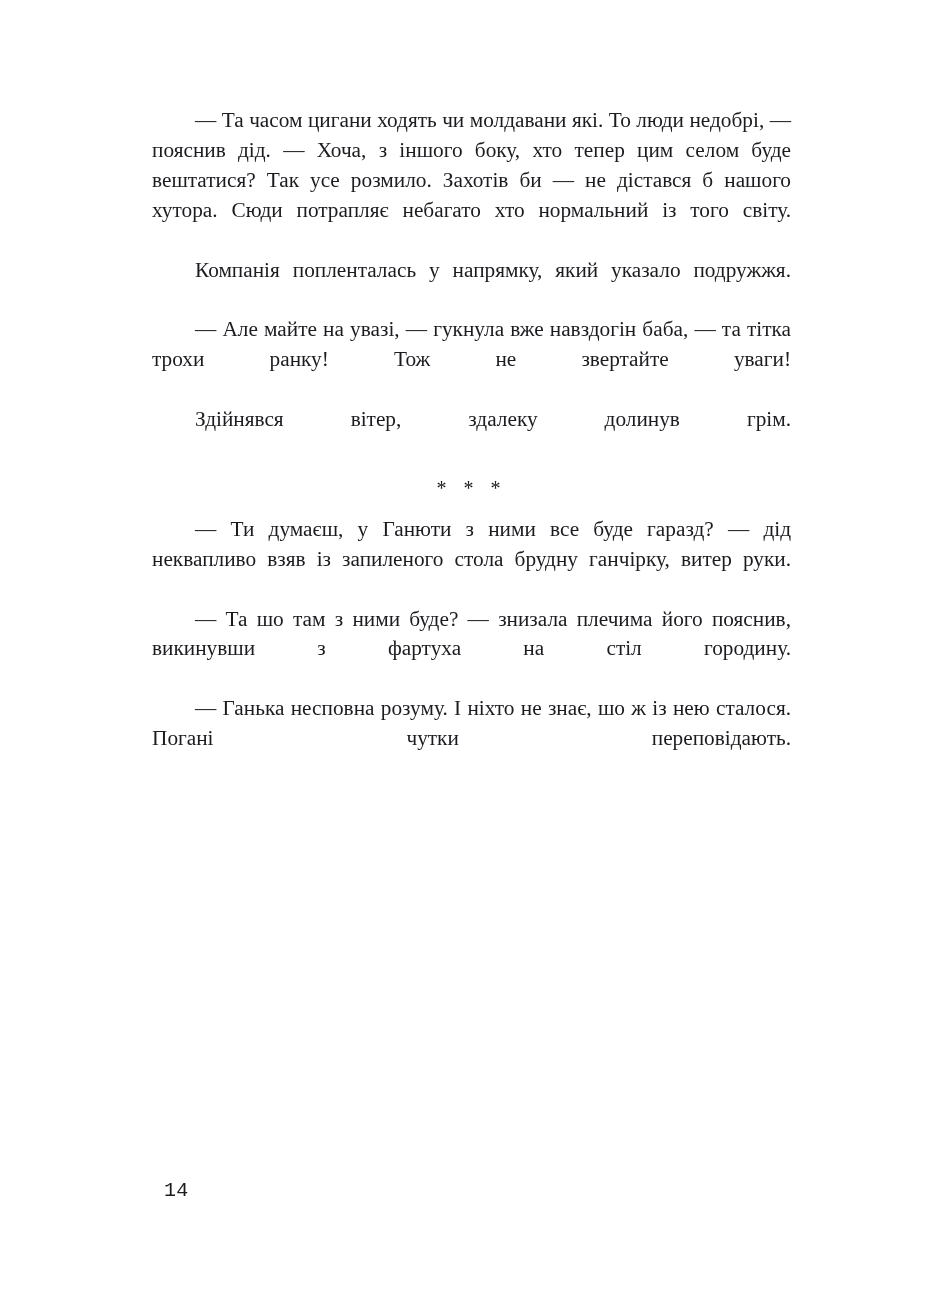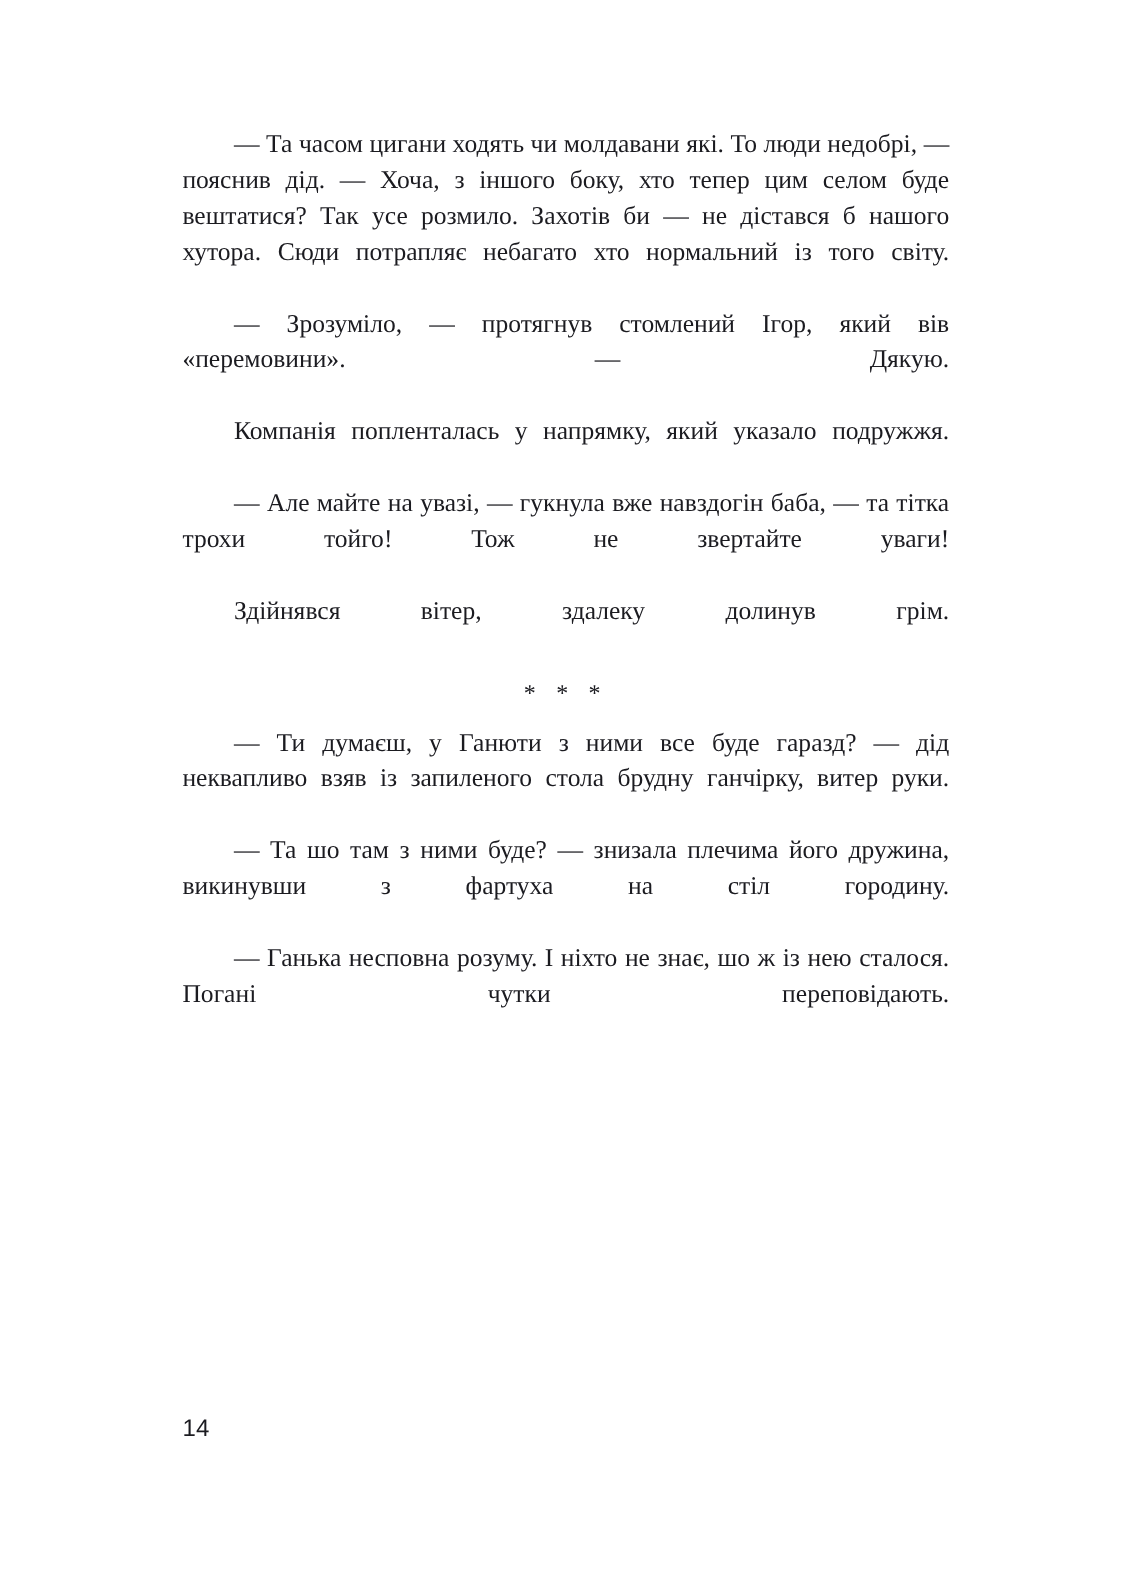--- a/index.html
+++ b/index.html
@@ -55,45 +55,44 @@
     letter-spacing: 0.30em;
     text-indent: 0;
     font-size: 20px;
     line-height: 29.9px;
     color: #1b1b20;
   }
   .scene-break::after { content: none; }
 
   .page-number {
     position: absolute;
-    left: 152px;
+    left: 164px;
     top: 1178px;
-    font-family: Liberation Sans, sans-serif;
+    font-family: Liberation Mono, monospace;
     font-size: 20px;
     line-height: 26px;
     color: #1b1b20;
     letter-spacing: 0.01em;
   }
 </style>
 </head>
 <body>
 
 <div class="page">
 
   <div class="text-column">
 
     <p class="para">— Та часом цигани ходять чи молдавани які. То люди недобрі, — пояснив дід. — Хоча, з іншого боку, хто тепер цим селом буде вештатися? Так усе розмило. Захотів би — не дістався б нашого хутора. Сюди потрапляє небагато хто нормальний із того світу.</p>
-    <p class="para">— Зрозуміло, — протягнув стомлений Ігор, який вів «перемовини». — Дякую.</p>
     <p class="para">Компанія попленталась у напрямку, який указало подружжя.</p>
-    <p class="para">— Але майте на увазі, — гукнула вже навздогін баба, — та тітка трохи тойго! Тож не звертайте уваги!</p>
+    <p class="para">— Але майте на увазі, — гукнула вже навздогін баба, — та тітка трохи ранку! Тож не звертайте уваги!</p>
     <p class="para">Здійнявся вітер, здалеку долинув грім.</p>
 
     <p class="scene-break">* * *</p>
 
     <p class="para">— Ти думаєш, у Ганюти з ними все буде гаразд? — дід неквапливо взяв із запиленого стола брудну ганчірку, витер руки.</p>
-    <p class="para">— Та шо там з ними буде? — знизала плечима його дружина, викинувши з фартуха на стіл городину.</p>
+    <p class="para">— Та шо там з ними буде? — знизала плечима його пояснив, викинувши з фартуха на стіл городину.</p>
     <p class="para">— Ганька несповна розуму. І ніхто не знає, шо ж із нею сталося. Погані чутки переповідають.</p>
 
   </div>
 
   <div class="page-number">14</div>
 
 </div>
 
 </body></html>

